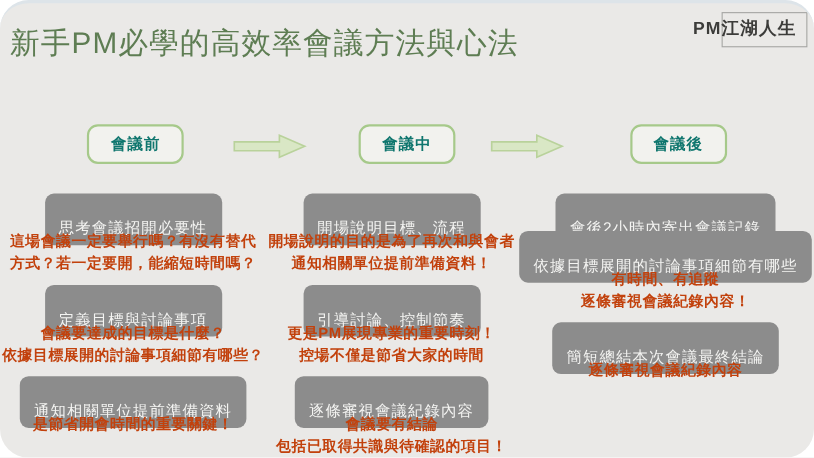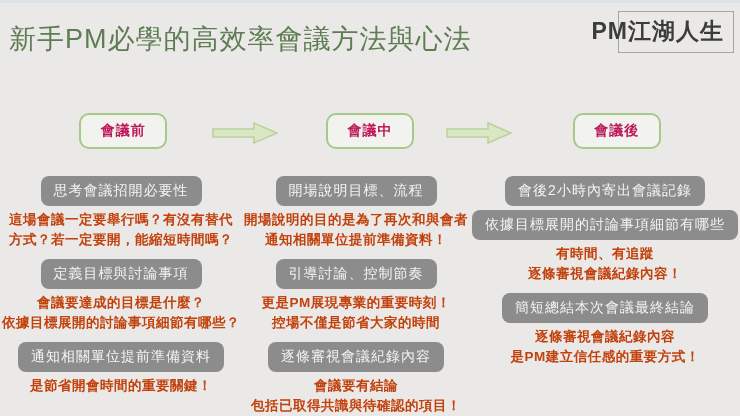--- a/index.html
+++ b/index.html
@@ -3,57 +3,58 @@
 <meta charset="utf-8">
 <style>
   * { margin:0; padding:0; box-sizing:border-box; }
   html,body { width:740px; height:416px; }
   body { font-family:"Liberation Sans","DejaVu Sans",sans-serif; }
 
   .slide {
     position:relative; width:740px; height:416px;
     background:#eae9e7; overflow:hidden;
     border-top:3px solid #dde4e9;
+    border-radius:26px;
   }
 
   
   .page-title {
     position:absolute; top:18px; left:9px;
     font-size:27px; font-weight:500; color:#5e7d53; letter-spacing:1px;
   }
   .logo {
     position:absolute; top:8px; right:6px;
     padding:5px 10px 6px 6px;
-    font-size:23px; font-weight:700; color:#3c3c3a; letter-spacing:1px;
+    font-size:16px; font-weight:700; color:#3c3c3a; letter-spacing:1px;
   }
   .logo-frame {
     position:absolute; top:0; left:32px; right:0; bottom:0;
     border:1.5px solid #a5a5a3; z-index:0;
   }
   .logo-text { position:relative; z-index:1; }
 
   
   .stages { position:absolute; top:110px; left:0; width:740px; display:flex; }
   .stage-col { flex:1 1 0; display:flex; justify-content:center; }
   .stage-box {
     width:88px; height:36px; display:flex; align-items:center; justify-content:center;
     border:2px solid #a6c98a; border-radius:10px; background:#f2f2ee;
-    font-size:14px; font-weight:700; color:#be185d; letter-spacing:1px;
+    font-size:14px; font-weight:700; color:#0f766e; letter-spacing:1px;
   }
   .flow-arrow { position:absolute; top:117px; }
   .flow-arrow.a1 { left:210px; }
   .flow-arrow.a2 { left:444px; }
 
   
   .content { position:absolute; top:173px; left:0; width:740px; display:flex; }
   .col { flex:1 1 0; text-align:center; padding:0 2px; }
 
   .pill-row { height:34px; }
   .pill {
-    display:inline-block; padding:6px 13px 6px;
+    display:inline-block; padding:23px 13px 6px;
     background:#8c8c8c; border-radius:8px;
     font-size:14px; color:#f4f4f2; letter-spacing:1px; white-space:nowrap;text-align:right;
   }
   .note { height:49px; }
   .note-line {
     font-size:13.5px; font-weight:700; color:#c2410c;
     line-height:20px; white-space:nowrap; letter-spacing:0.5px;
   }
 </style>
 </head>
@@ -127,18 +128,17 @@
     <div class="col">
       <div class="pill-row"><span class="pill">會後2小時內寄出會議記錄</span></div>
       <div class="pill-row"><span class="pill">依據目標展開的討論事項細節有哪些</span></div>
       <div class="note">
         <div class="note-line">有時間、有追蹤</div>
         <div class="note-line">逐條審視會議紀錄內容！</div>
       </div>
       <div class="pill-row"><span class="pill">簡短總結本次會議最終結論</span></div>
       <div class="note">
         <div class="note-line">逐條審視會議紀錄內容</div>
-        <div class="note-line">是PM建立信任感的重要方式！</div>
       </div>
     </div>
 
   </div>
 </div>
 
 </body></html>

